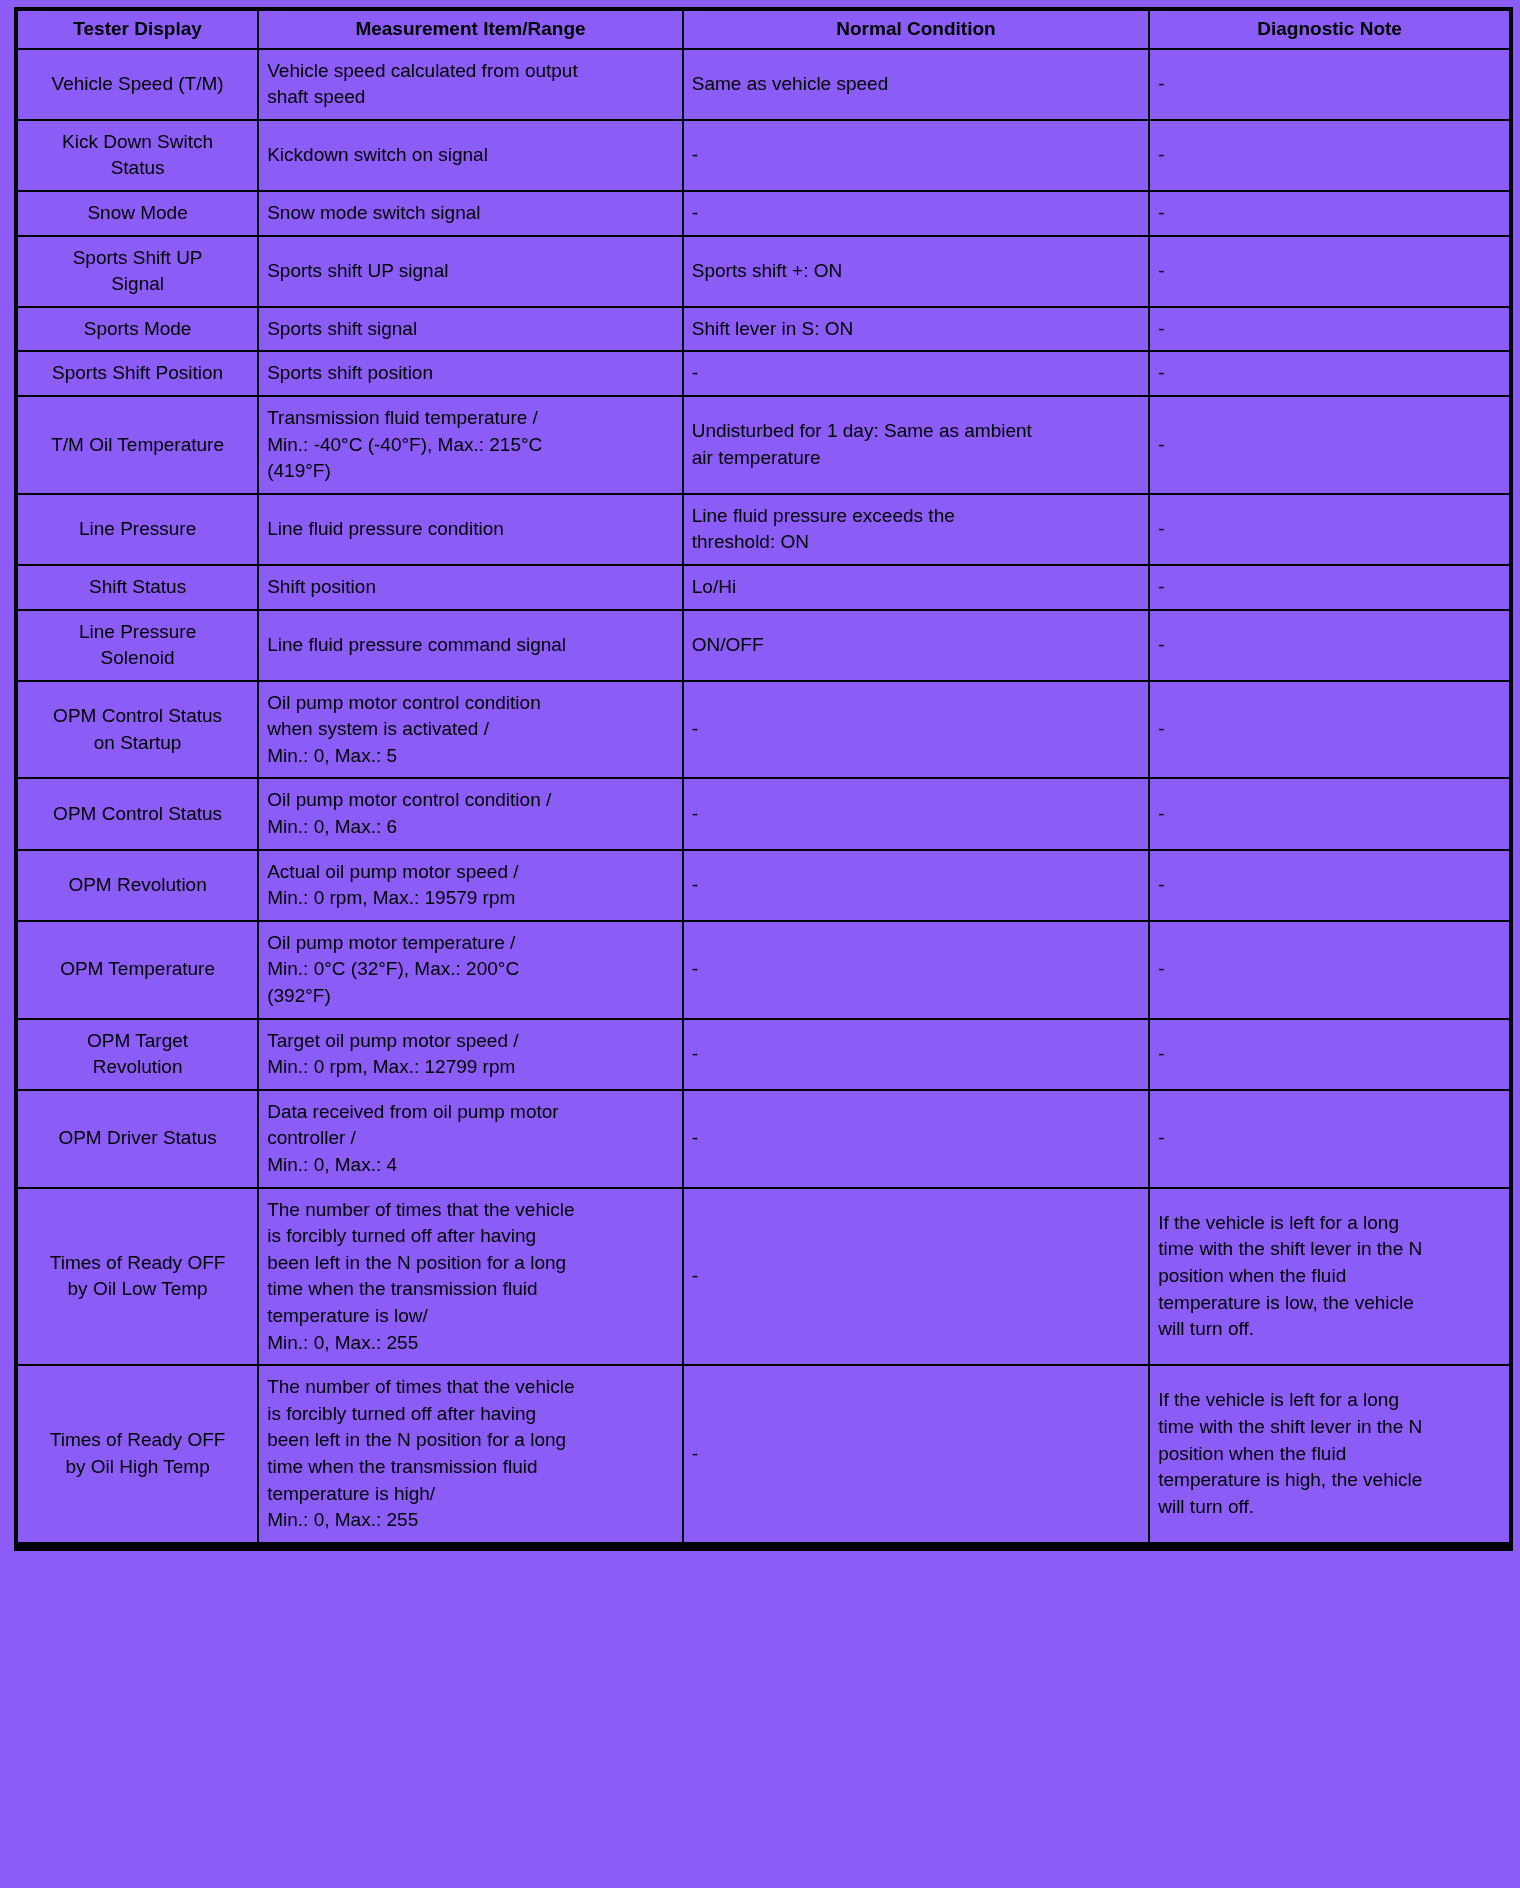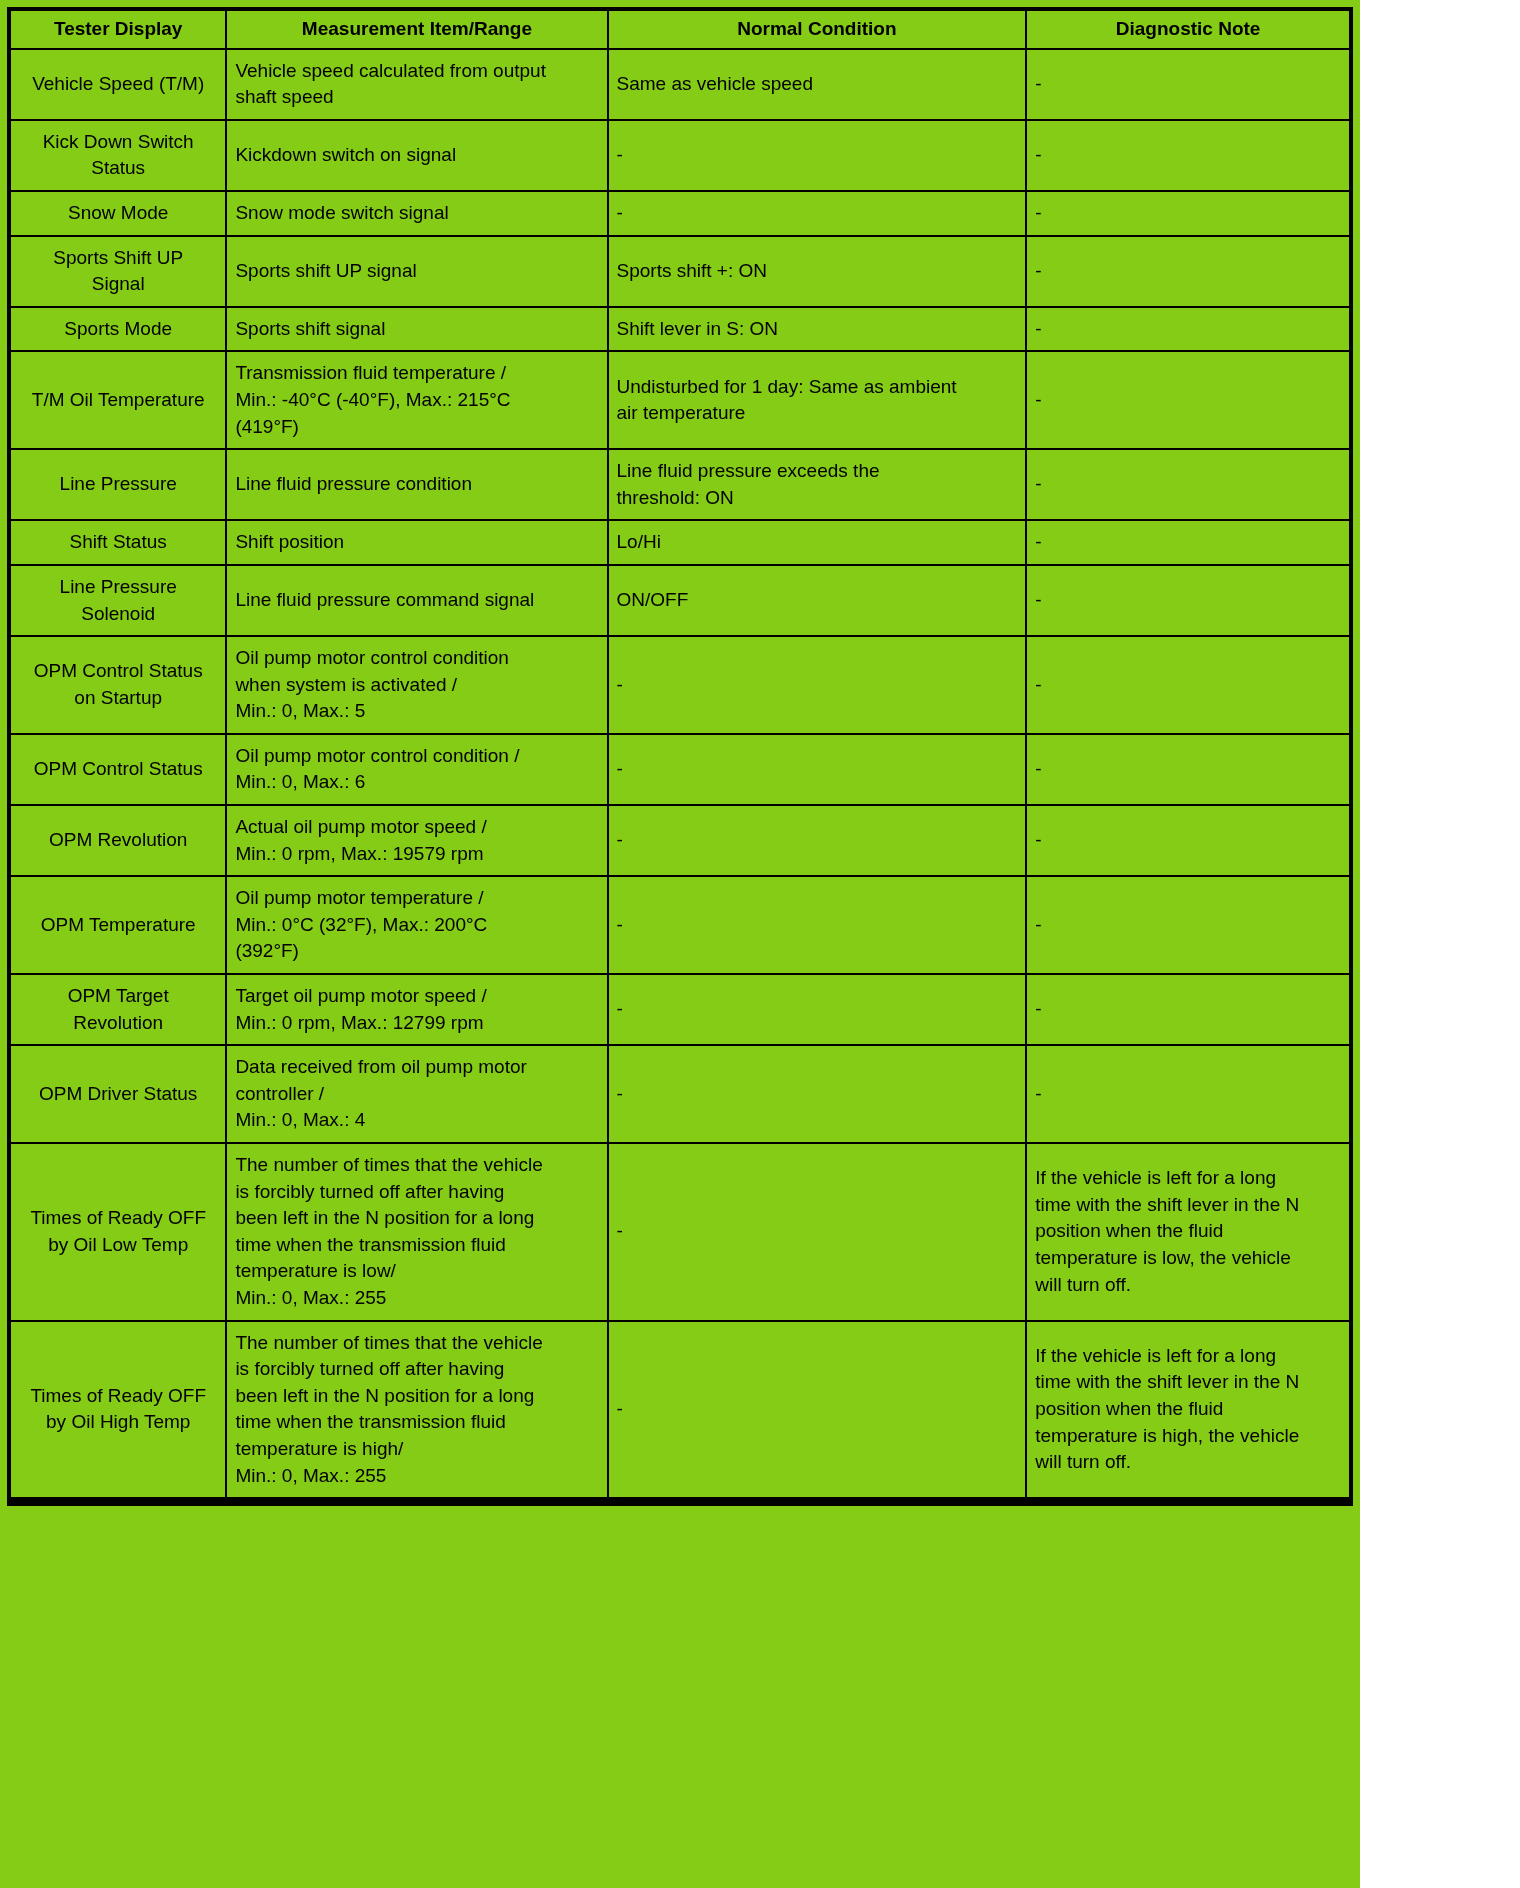--- a/index.html
+++ b/index.html
@@ -8,24 +8,24 @@
     background: #ffffff;
   }
   body {
     width: 1520px;
     font-family: "Liberation Sans", "DejaVu Sans", sans-serif;
     color: #000000;
     -webkit-font-smoothing: antialiased;
   }
   .page {
     box-sizing: border-box;
-    width: 1360px;
+    width: 1520px;
     min-height: 1888px;
-    padding: 7px 7px 9px 7px;
-    background: #84cc16;
+    padding: 7px 7px 9px 14px;
+    background: #8b5cf6;
   }
   table.data-table {
     border-collapse: collapse;
     width: 100%;
     table-layout: fixed;
     border: 4px solid #000;
     border-bottom-width: 9px;
   }
   .data-table th,
   .data-table td {
@@ -103,20 +103,26 @@
           <td class="col-condition">Sports shift +: ON</td>
           <td class="col-note">-</td>
         </tr>
         <tr>
           <td class="col-display">Sports Mode</td>
           <td class="col-item">Sports shift signal</td>
           <td class="col-condition">Shift lever in S: ON</td>
           <td class="col-note">-</td>
         </tr>
         <tr>
+          <td class="col-display">Sports Shift Position</td>
+          <td class="col-item">Sports shift position</td>
+          <td class="col-condition">-</td>
+          <td class="col-note">-</td>
+        </tr>
+        <tr>
           <td class="col-display">T/M Oil Temperature</td>
           <td class="col-item">Transmission fluid temperature /
 Min.: -40°C (-40°F), Max.: 215°C
 (419°F)</td>
           <td class="col-condition">Undisturbed for 1 day: Same as ambient
 air temperature</td>
           <td class="col-note">-</td>
         </tr>
         <tr>
           <td class="col-display">Line Pressure</td>

